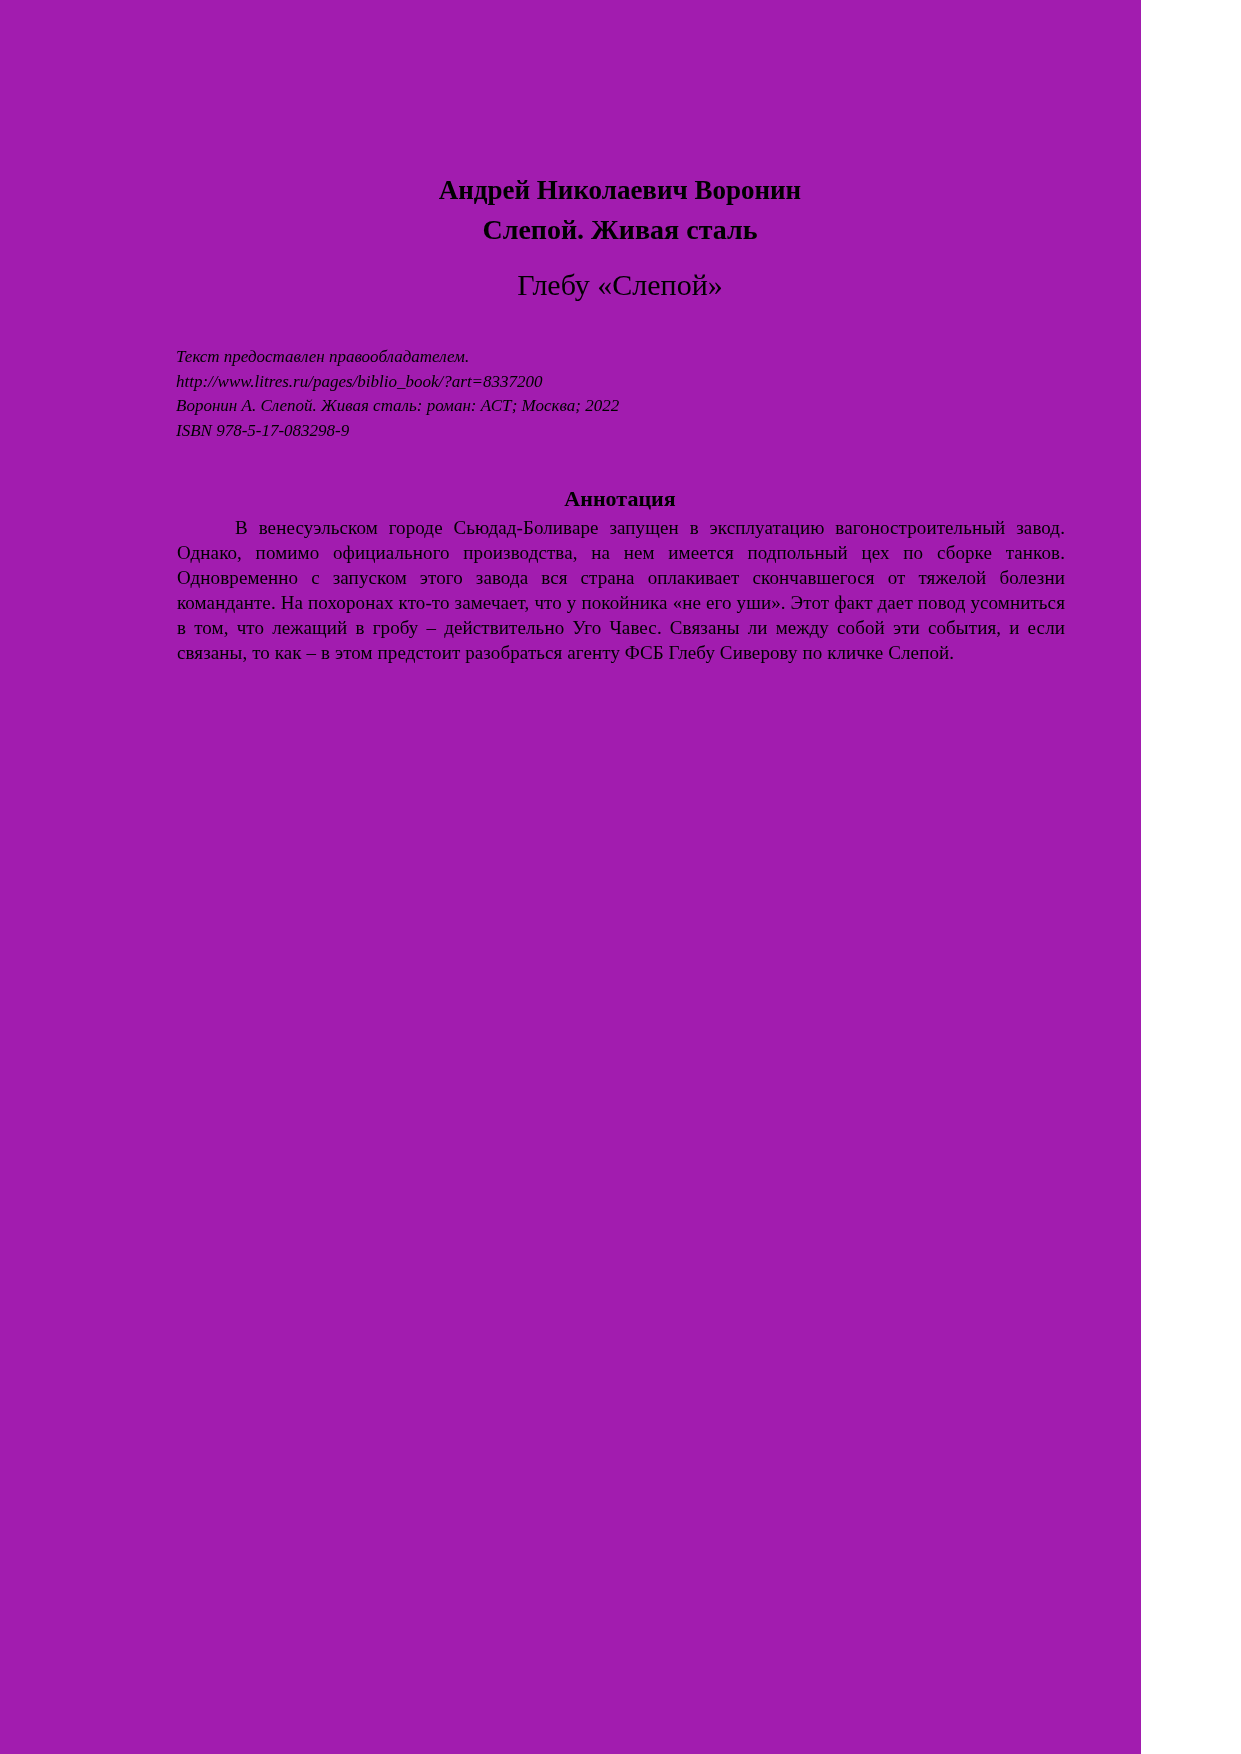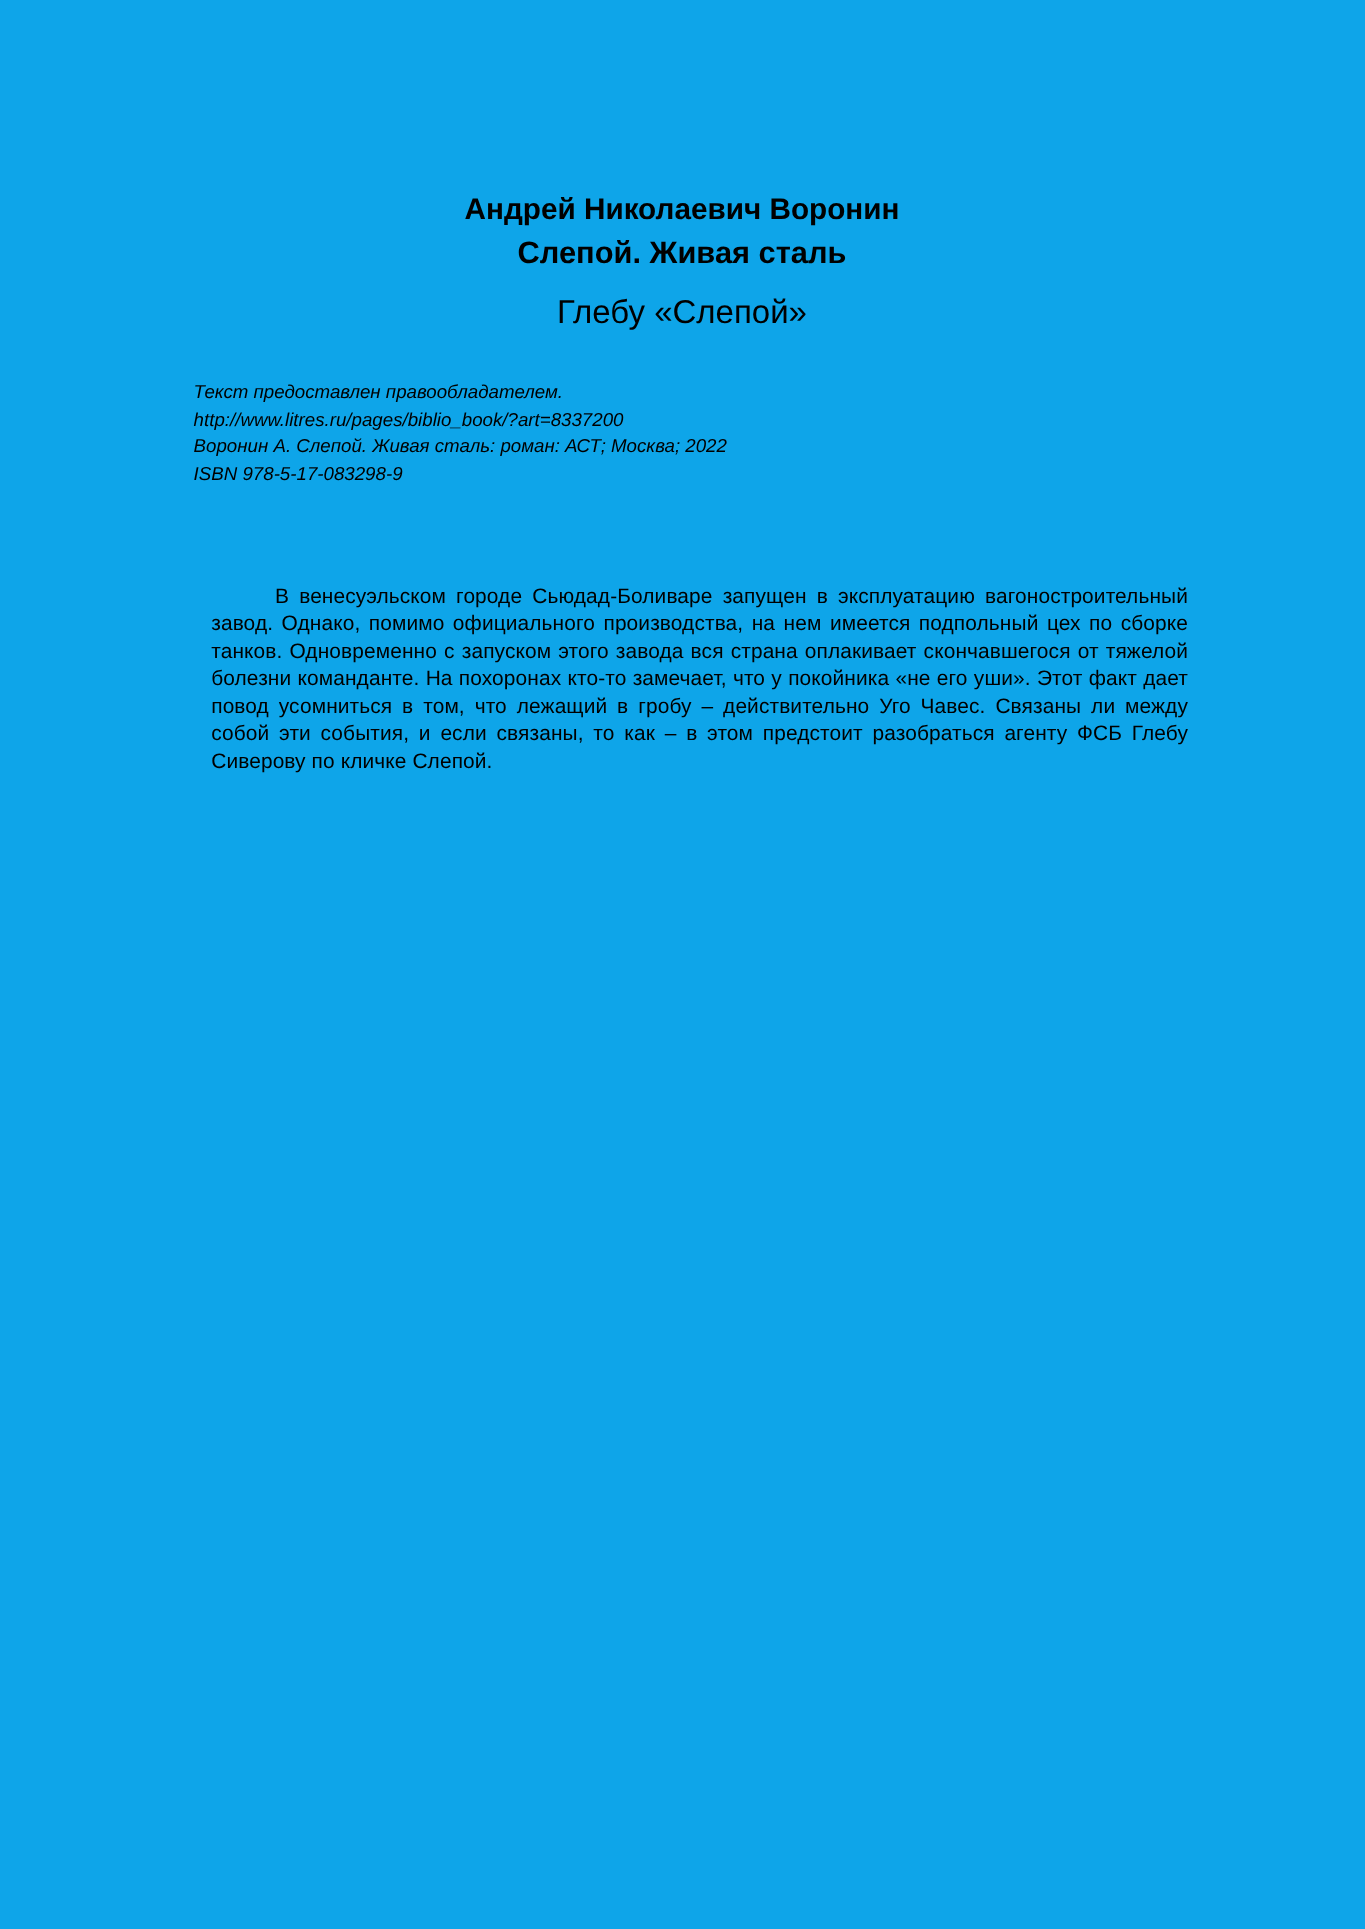--- a/index.html
+++ b/index.html
@@ -12,23 +12,24 @@
       height: 1754px;
       position: relative;
       overflow: hidden;
       font-family: "Liberation Sans", sans-serif;
       color: #000000;
     }
     .page {
       position: absolute;
       left: 0;
       top: 0;
-      width: 1241px;
+      width: 1141px;
       height: 1754px;
-      background: #0ea5e9;
+      background: #a21caf;
+      font-family: Liberation Serif, serif;
     }
     .header-block {
       position: absolute;
       left: 176px;
       width: 888px;
       top: 172px;
       text-align: center;
     }
     .author {
       font-size: 27px;
@@ -77,21 +78,21 @@
     }
     .annotation-body {
       position: absolute;
       left: 176px;
       width: 888px;
       top: 514px;
       font-size: 19px;
       line-height: 25px;
       text-align: justify;
       text-indent: 58px;
-      margin: 16px;
+      margin: 1px;
       letter-spacing: 0.1px;
     }
   </style>
 </head>
 <body>
 
 <div class="page">
 
   <div class="header-block">
     <h2 class="author">Андрей Николаевич Воронин</h2>
@@ -99,15 +100,16 @@
     <div class="series">Глебу «Слепой»</div>
   </div>
 
   <div class="meta-block">
     <span class="meta-line">Текст предоставлен правообладателем.</span>
     <span class="meta-line">http://www.litres.ru/pages/biblio_book/?art=8337200</span>
     <span class="meta-line">Воронин А. Слепой. Живая сталь: роман: АСТ; Москва; 2022</span>
     <span class="meta-line">ISBN 978-5-17-083298-9</span>
   </div>
 
+  <h3 class="annotation-heading">Аннотация</h3>
   <p class="annotation-body">В венесуэльском городе Сьюдад-Боливаре запущен в эксплуатацию вагоностроительный завод. Однако, помимо официального производства, на нем имеется подпольный цех по сборке танков. Одновременно с запуском этого завода вся страна оплакивает скончавшегося от тяжелой болезни команданте. На похоронах кто-то замечает, что у покойника «не его уши». Этот факт дает повод усомниться в том, что лежащий в гробу – действительно Уго Чавес. Связаны ли между собой эти события, и если связаны, то как – в этом предстоит разобраться агенту ФСБ Глебу Сиверову по кличке Слепой.</p>
 
 </div>
 
 </body></html>

